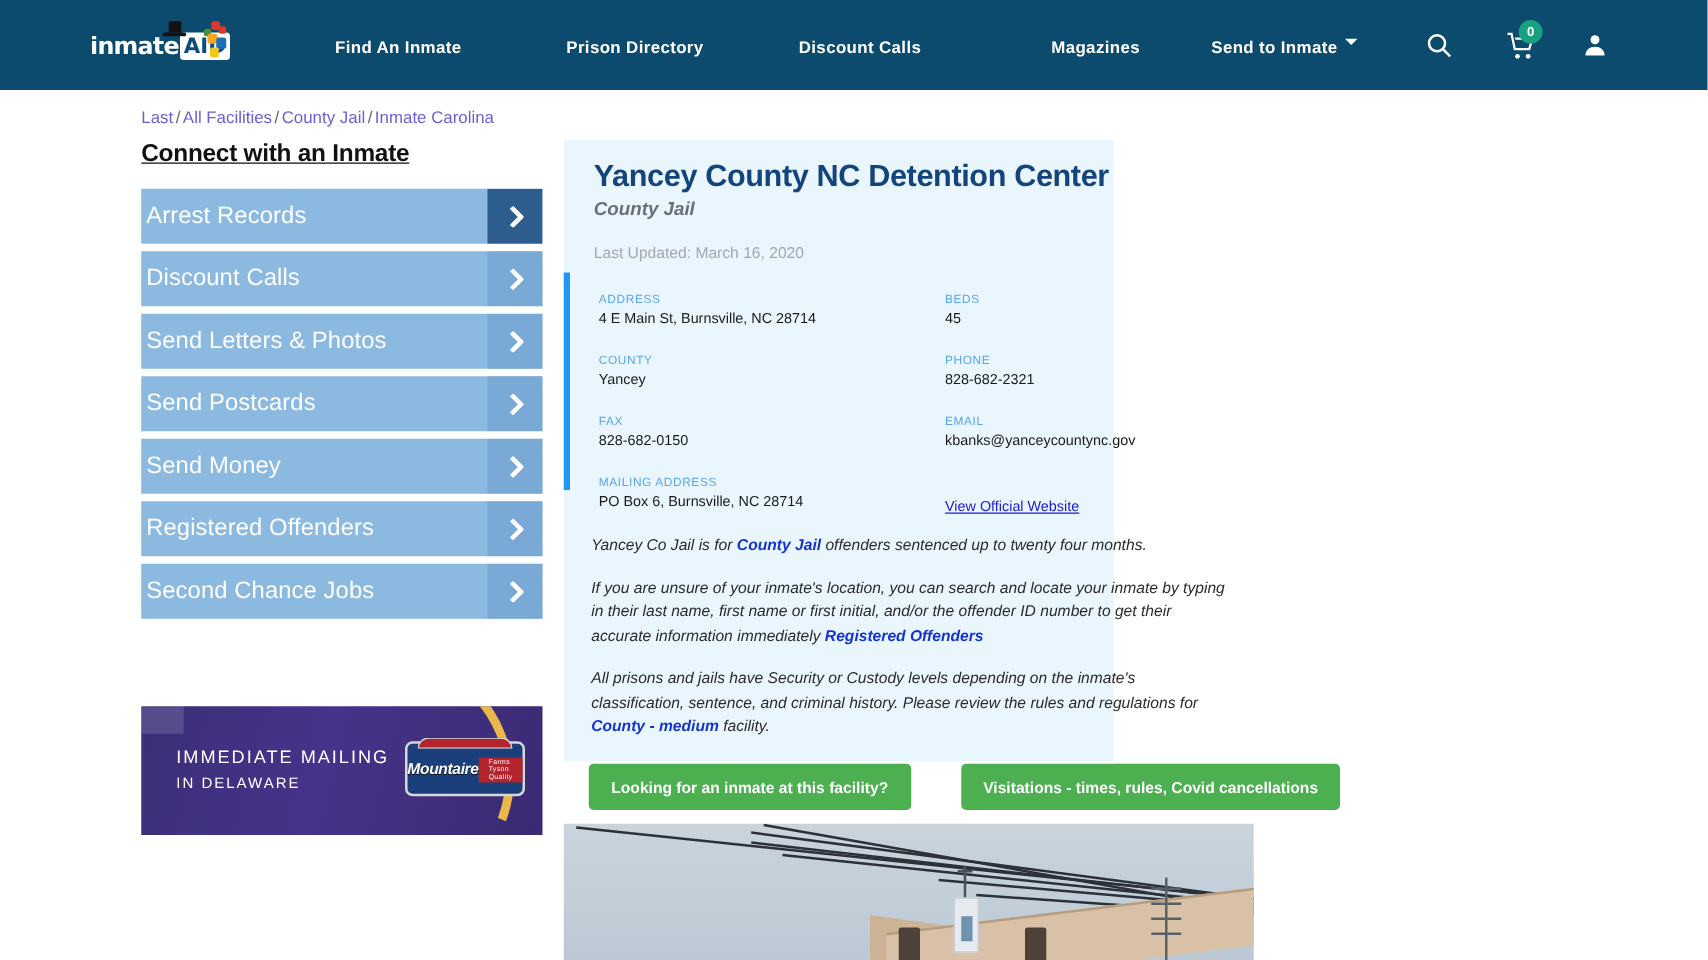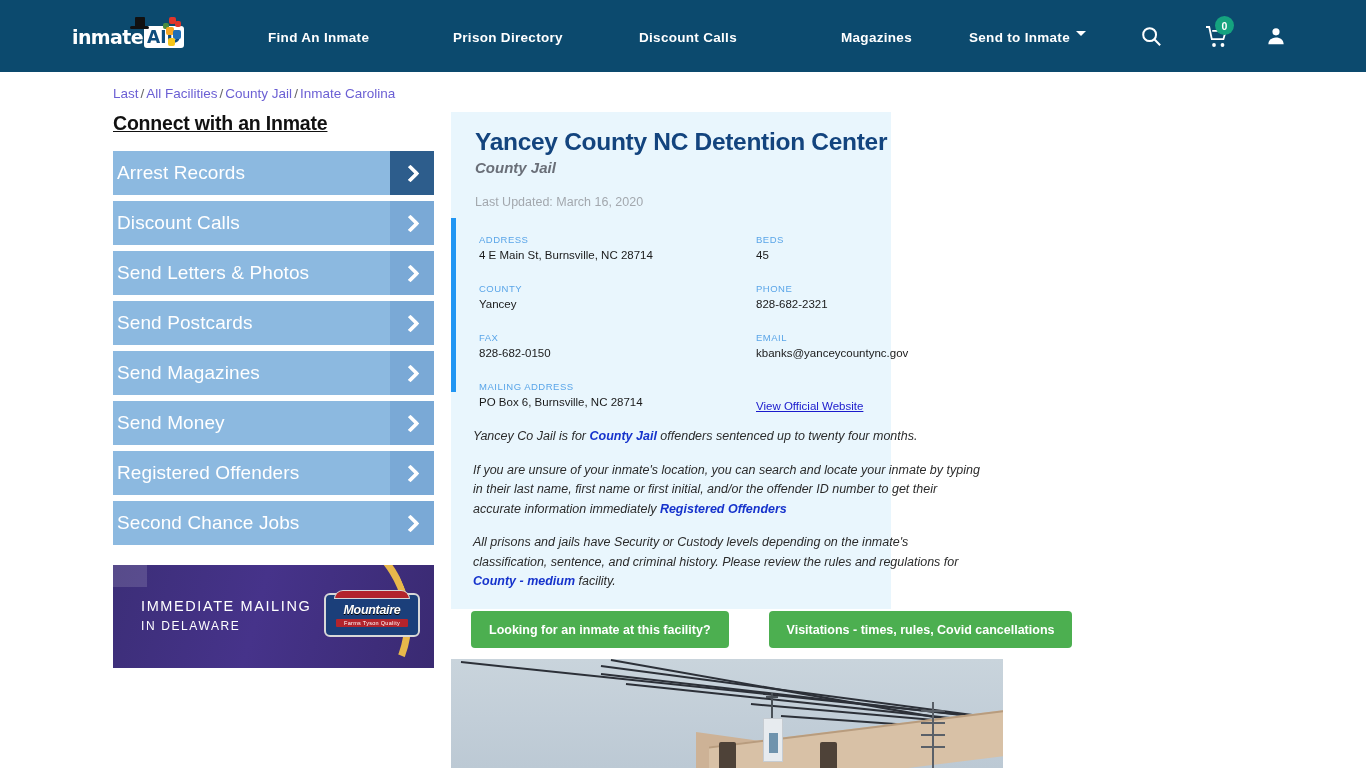--- a/index.html
+++ b/index.html
@@ -140,21 +140,21 @@
     color: #ffffff; font-size: 14.5px; letter-spacing: 1.6px;
   }
   .ad-line2 {
     position: absolute; left: 28px; top: 54px;
     color: #ffffff; font-size: 12px; letter-spacing: 1.6px;
   }
   .ad-logo {
     position: absolute; right: 14px; top: 28px;
     width: 96px; height: 44px;
     background: #1b3f7a; border: 2px solid #d8d8d8; border-radius: 6px;
-    display: flex; flex-direction: column; align-items: center; justify-content: center;
+    display: flex; flex-direction: row; align-items: center; justify-content: center;
   }
   .ad-logo .m-main {
     color: #ffffff; font-size: 12.5px; font-weight: bold; font-style: italic;
     letter-spacing: -0.3px; text-shadow: 0 1px 0 #000;
   }
   .ad-logo .m-sub {
     background: #b3242c; color: #ffffff; font-size: 5.5px;
     padding: 1px 8px; margin-top: 2px; border-radius: 1px; letter-spacing: 0.3px;
   }
   .ad-logo .m-top {
@@ -335,26 +335,20 @@
       </span>
   </div>
   <div class="side-btn">
     <span class="label">Send Letters &amp; Photos</span>
     <span class="arrow-box">
         <span class="chev"></span>
       </span>
   </div>
   <div class="side-btn">
     <span class="label">Send Postcards</span>
-    <span class="arrow-box">
-        <span class="chev"></span>
-      </span>
-  </div>
-  <div class="side-btn">
-    <span class="label">Send Magazines</span>
     <span class="arrow-box">
         <span class="chev"></span>
       </span>
   </div>
   <div class="side-btn">
     <span class="label">Send Money</span>
     <span class="arrow-box">
         <span class="chev"></span>
       </span>
   </div>

